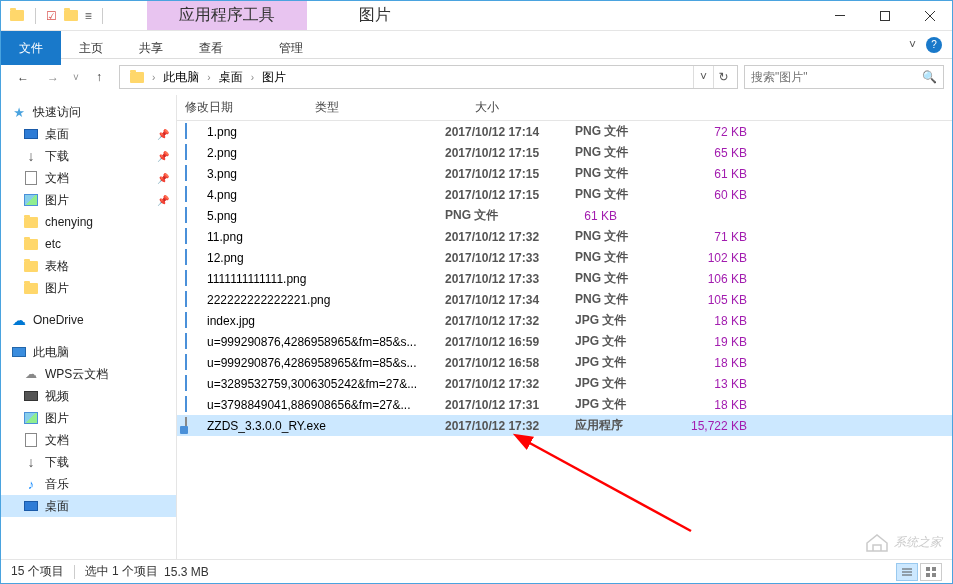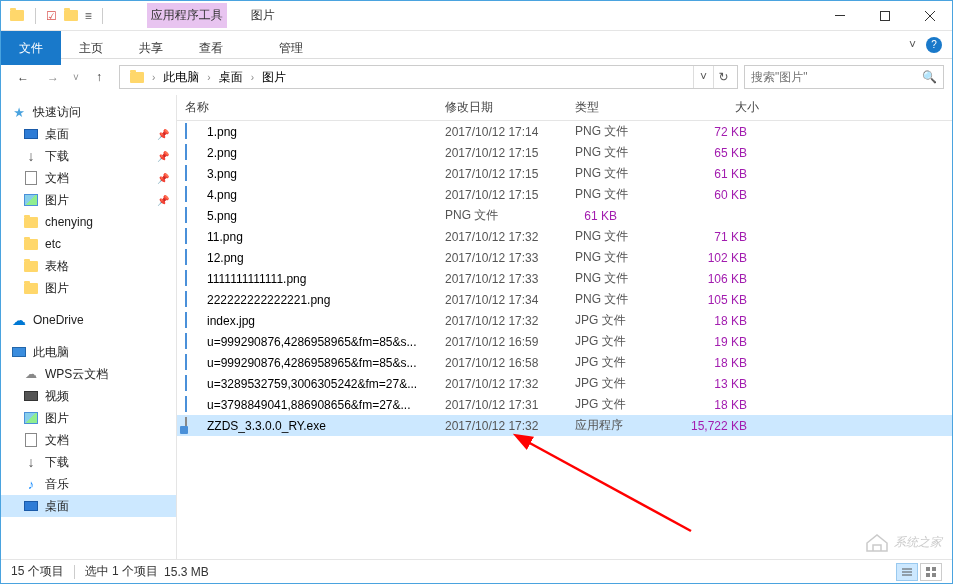--- a/index.html
+++ b/index.html
@@ -5,21 +5,21 @@
 * { margin: 0; padding: 0; box-sizing: border-box; font-family: "Microsoft YaHei", "Segoe UI", sans-serif; font-size: 12px; }
 body { background: #fff; width: 953px; height: 584px; overflow: hidden; border: 1px solid #4aa3df; position: relative; }
 
 
 .titlebar { height: 30px; background: #fff; display: flex; align-items: center; border-bottom: 1px solid #e5e5e5; }
 .titlebar-left { display: flex; align-items: center; gap: 2px; padding-left: 8px; }
 .tb-icon { width: 16px; height: 16px; display: inline-flex; align-items: center; justify-content: center; }
 .qat { display: flex; gap: 6px; margin-left: 4px; align-items: center; }
 .qat-sep { width: 1px; height: 16px; background: #ccc; margin: 0 4px; }
 .title-context { display: flex; align-items: center; gap: 20px; margin-left: 40px; }
-.context-tab { padding: 4px 4px; font-size: 12px; color: #333; }
+.context-tab { padding: 4px 32px; font-size: 16px; color: #333; }
 .context-tab.purple { background: #e8c4f0; }
 .win-btns { margin-left: auto; display: flex; }
 .win-btn { width: 45px; height: 30px; display: flex; align-items: center; justify-content: center; cursor: default; }
 
 
 .ribbon { height: 28px; background: #fff; display: flex; align-items: stretch; border-bottom: 1px solid #ddd; }
 .ribbon-tab { padding: 17px 18px; font-size: 12px; color: #333; cursor: default; display: flex; align-items: center; }
 .ribbon-tab.active { background: #1979ca; color: #fff; }
 .ribbon-right { margin-left: auto; display: flex; align-items: center; padding-right: 10px; gap: 10px; }
 .help-icon { width: 16px; height: 16px; border-radius: 50%; background: #1979ca; color: #fff; display: inline-flex; align-items: center; justify-content: center; font-size: 10px; }
@@ -58,21 +58,21 @@
 .col-name { width: 260px; padding-left: 8px; }
 .col-date { width: 130px; }
 .col-type { width: 110px; }
 .col-size { width: 90px; text-align: right; }
 .rows { flex: 1; overflow-y: auto; }
 .row { display: flex; height: 21px; align-items: center; cursor: default; }
 .row.selected { background: #cce8ff; }
 .row .col-name { display: flex; align-items: center; gap: 6px; padding-left: 8px; }
 .row .file-icon { width: 16px; height: 16px; flex-shrink: 0; }
 .row .filename { white-space: nowrap; overflow: hidden; text-overflow: ellipsis; }
-.row .col-date, .row .col-type { color: #555; }
+.row .col-date, .row .col-type { color: #555; font-weight: bold; }
 .row .col-size { color: #a21caf; padding-right: 20px; }
 
 
 .statusbar { height: 24px; border-top: 1px solid #e5e5e5; display: flex; align-items: center; padding: 0 10px; font-size: 12px; color: #333; gap: 6px; }
 .statusbar .sep { width: 1px; height: 14px; background: #ccc; margin: 0 4px; }
 .view-btns { margin-left: auto; display: flex; gap: 2px; }
 .view-btn { width: 22px; height: 18px; border: 1px solid #ccc; display: flex; align-items: center; justify-content: center; }
 .view-btn.active { background: #cce8ff; border-color: #99c9ef; }
 
 
@@ -295,21 +295,20 @@
               <span class="desktop-ico"></span>
             </span>
             <span class="label">桌面</span>
           </div>
         </div>
     </div>
   </div>
 
   <div class="filelist">
     <div class="columns">
-      <div class="col col-name">名称</div>
       <div class="col col-date">修改日期</div>
       <div class="col col-type">类型</div>
       <div class="col col-size">大小</div>
     </div>
     <div class="rows" id="file-rows">
         <div class="row">
           <div class="col col-name">
             <span class="file-icon"><span class="img-ico"></span></span>
             <span class="filename">1.png</span>
           </div>

